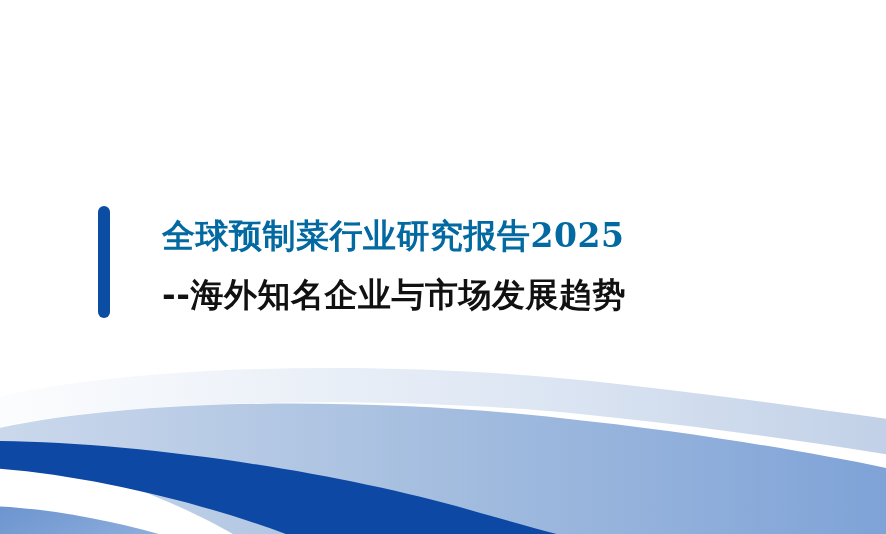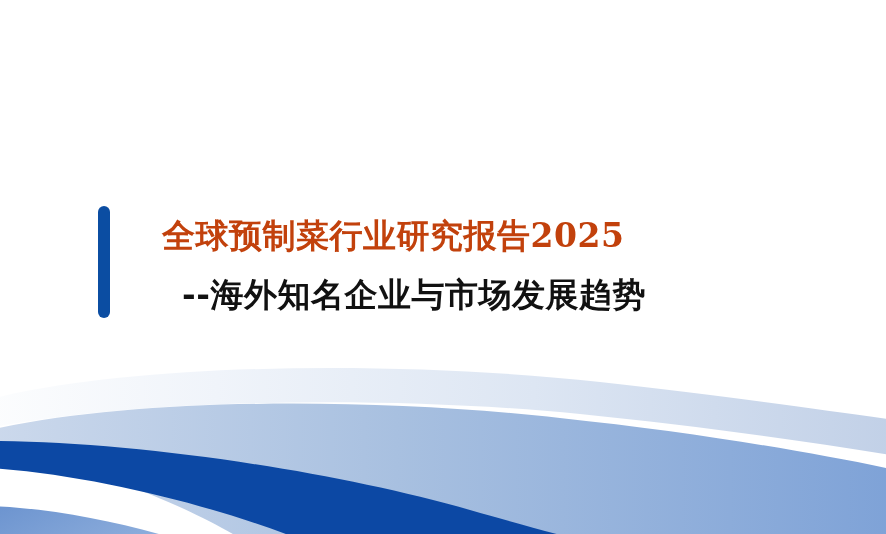--- a/index.html
+++ b/index.html
@@ -98,18 +98,18 @@
     <path fill="#0C48A4" d="M -10,441 C 130,441 330,470 470,510 C 530,527 580,540 620,552
              L 330,552
              C 250,516 110,476 -10,468 Z"></path>
 
     <path fill="url(#gradCorn)" d="M -10,506 C 60,508 150,528 215,552 L -10,552 Z"></path>
   </svg>
 
   <div id="title-block">
     <div id="accent-bar" style="background: rgb(11, 77, 162);"></div>
     <div id="title-lines">
-      <div class="title-line" style="color: #c2410c;">全球预制菜行业研究报告2025</div>
-      <div class="title-line" style="color: rgb(17, 17, 17); margin-left: 20px;">--海外知名企业与市场发展趋势</div>
+      <div class="title-line" style="color: #0369a1;">全球预制菜行业研究报告2025</div>
+      <div class="title-line" style="color: rgb(17, 17, 17);">--海外知名企业与市场发展趋势</div>
     </div>
   </div>
 
 </div>
 
 </body></html>

